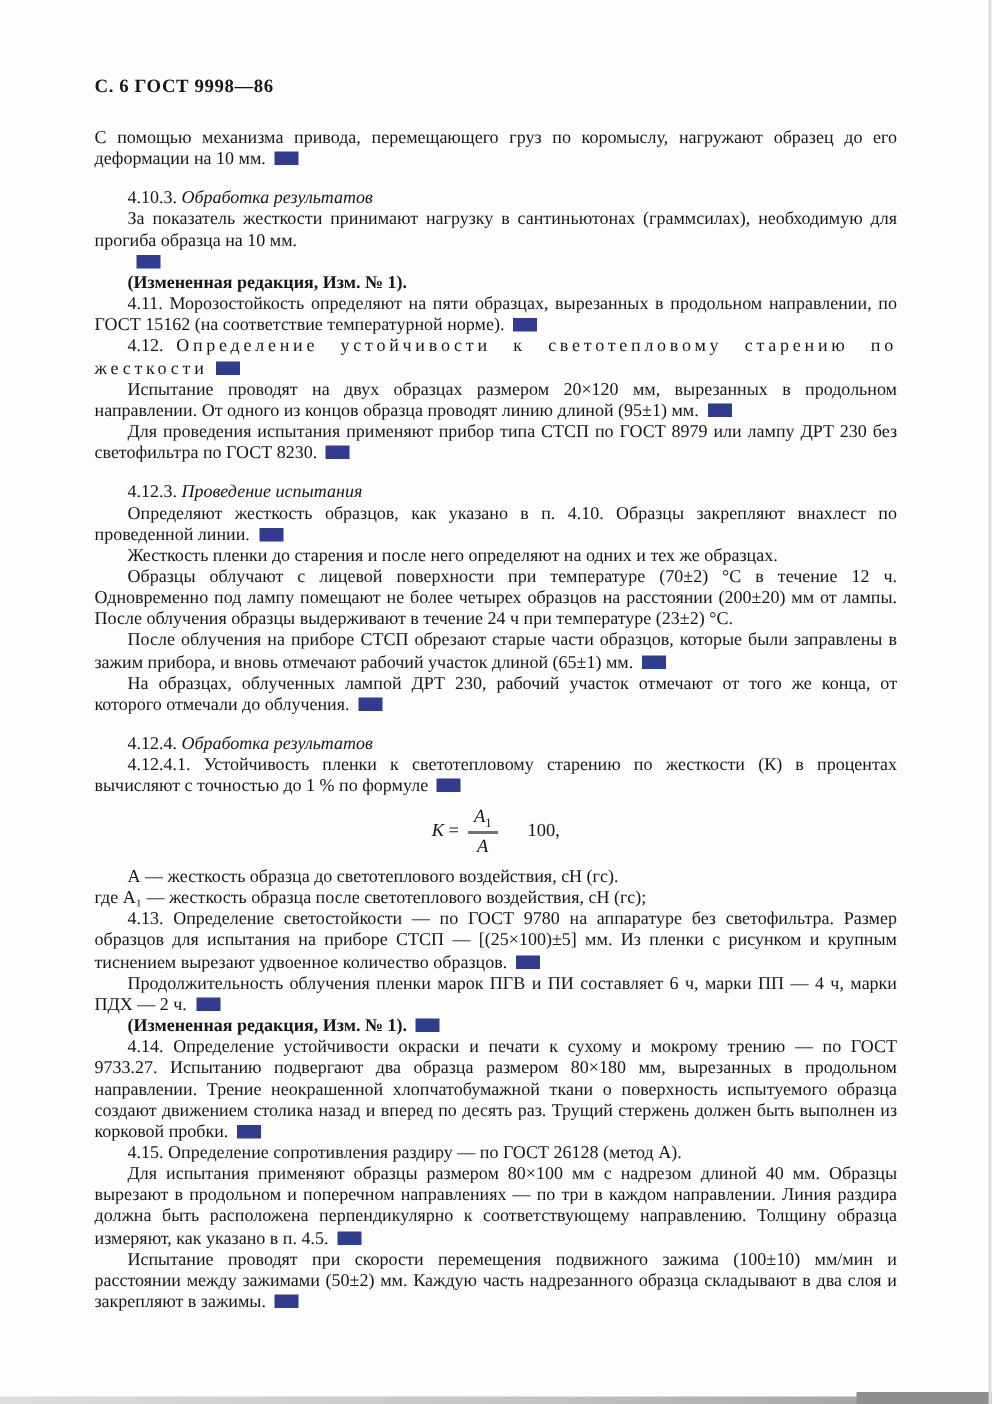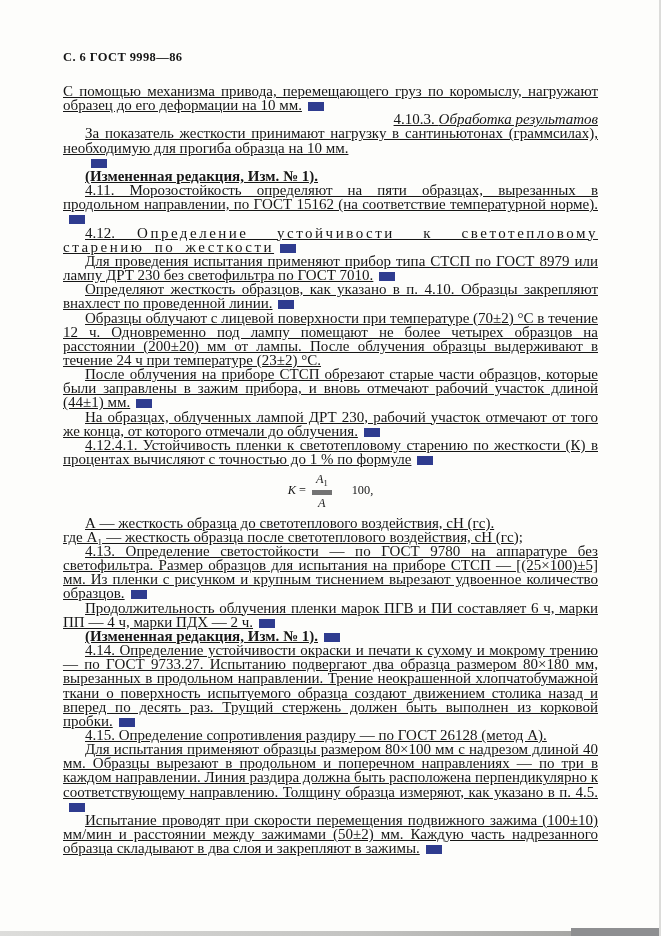--- a/index.html
+++ b/index.html
@@ -23,28 +23,27 @@
     font-size: 12.5px;
     letter-spacing: 0.4px;
   }
   .content {
     position: absolute;
     left: 63px; top: 84px;
     width: 535px;
   }
   .para {
     margin: 0;
-    font-size: 15px;
+    font-size: 12px;
     line-height: 14.15px;
     text-align: justify;
-    text-decoration: underline;
   }
   .para.indent { text-indent: 22px; }
   .para.bold { font-weight: bold; }
-  .para.subhead { text-align: right; }
+  .para.subhead { text-align: left; margin-top: 12px; }
   .para.subhead .title { font-style: italic; }
   .para.spaced .title { letter-spacing: 2.5px; word-spacing: 4px; }
   .mark {
     display: inline-block;
     width: 16px; height: 9px;
     background: var(--mark, #2f3c8f);
     margin-left: 6px;
     vertical-align: -1px;
   }
   .formula {
@@ -56,21 +55,21 @@
   .f-var { font-style: italic; }
   .frac {
     display: inline-block;
     vertical-align: middle;
     text-align: center;
     margin: 0 6px;
   }
   .frac .num {
     display: block;
     padding: 0 4px 1px 4px;
-    border-bottom: 5px solid #737373;
+    border-bottom: 2px solid #737373;
   }
   .frac .den { display: block; padding-top: 1px; }
   .formula sub { font-size: 8.5px; font-style: normal; }
   .f-rhs { margin-left: 14px; }
   .scan-bottom {
     position: absolute;
     left: 0; right: 0; bottom: 0;
     height: 5px;
     background: linear-gradient(to right, #dddddb 0%, #c3c3c1 55%, #9a9a98 100%);
   }
@@ -93,25 +92,29 @@
 <div class="page">
   <div class="header">С. 6 ГОСТ 9998—86</div>
   <div class="content">
       <p class="para body"><span>С помощью механизма привода, перемещающего груз по коромыслу, нагружают образец до его деформации на 10 мм.</span><span class="mark"></span></p>
       <p class="para subhead indent"><span class="num-run">4.10.3. </span><span class="title">Обработка результатов</span></p>
       <p class="para body indent"><span>За показатель жесткости принимают нагрузку в сантиньютонах (граммсилах), необходимую для прогиба образца на 10 мм.</span></p>
       <p class="para body indent"><span class="mark"></span></p>
       <p class="para bold indent"><span>(Измененная редакция, Изм. № 1).</span></p>
       <p class="para body indent"><span>4.11. Морозостойкость определяют на пяти образцах, вырезанных в продольном направлении, по ГОСТ 15162 (на соответствие температурной норме).</span><span class="mark"></span></p>
       <p class="para spaced indent"><span class="num-run">4.12. </span><span class="title">Определение устойчивости к светотепловому старению по жесткости</span><span class="mark"></span></p>
-      <p class="para body indent"><span>Для проведения испытания применяют прибор типа СТСП по ГОСТ 8979 или лампу ДРТ 230 без светофильтра по ГОСТ 7010.</span><span class="mark"></span></p>
+      <p class="para body indent"><span>Испытание проводят на двух образцах размером 20×120 мм, вырезанных в продольном направлении. От одного из концов образца проводят линию длиной (95±1) мм.</span><span class="mark"></span></p>
+      <p class="para body indent"><span>Для проведения испытания применяют прибор типа СТСП по ГОСТ 8979 или лампу ДРТ 230 без светофильтра по ГОСТ 8230.</span><span class="mark"></span></p>
+      <p class="para subhead indent"><span class="num-run">4.12.3. </span><span class="title">Проведение испытания</span></p>
       <p class="para body indent"><span>Определяют жесткость образцов, как указано в п. 4.10. Образцы закрепляют внахлест по проведенной линии.</span><span class="mark"></span></p>
+      <p class="para body indent"><span>Жесткость пленки до старения и после него определяют на одних и тех же образцах.</span></p>
       <p class="para body indent"><span>Образцы облучают с лицевой поверхности при температуре (70±2) °С в течение 12 ч. Одновременно под лампу помещают не более четырех образцов на расстоянии (200±20) мм от лампы. После облучения образцы выдерживают в течение 24 ч при температуре (23±2) °С.</span></p>
-      <p class="para body indent"><span>После облучения на приборе СТСП обрезают старые части образцов, которые были заправлены в зажим прибора, и вновь отмечают рабочий участок длиной (44±1) мм.</span><span class="mark"></span></p>
+      <p class="para body indent"><span>После облучения на приборе СТСП обрезают старые части образцов, которые были заправлены в зажим прибора, и вновь отмечают рабочий участок длиной (65±1) мм.</span><span class="mark"></span></p>
       <p class="para body indent"><span>На образцах, облученных лампой ДРТ 230, рабочий участок отмечают от того же конца, от которого отмечали до облучения.</span><span class="mark"></span></p>
+      <p class="para subhead indent"><span class="num-run">4.12.4. </span><span class="title">Обработка результатов</span></p>
       <p class="para body indent"><span>4.12.4.1. Устойчивость пленки к светотепловому старению по жесткости (К) в процентах вычисляют с точностью до 1 % по формуле</span><span class="mark"></span></p>
       <div class="formula"><span class="f-var">К</span> <span>=</span><span class="frac"><span class="num"><span class="f-var">А</span><sub>1</sub></span><span class="den f-var">А</span></span><span class="f-rhs">100,</span></div>
       <p class="para body indent"><span>А — жесткость образца до светотеплового воздействия, сН (гс).</span></p>
       <p class="para body"><span>где А₁ — жесткость образца после светотеплового воздействия, сН (гс);</span></p>
       <p class="para body indent"><span>4.13. Определение светостойкости — по ГОСТ 9780 на аппаратуре без светофильтра. Размер образцов для испытания на приборе СТСП — [(25×100)±5] мм. Из пленки с рисунком и крупным тиснением вырезают удвоенное количество образцов.</span><span class="mark"></span></p>
       <p class="para body indent"><span>Продолжительность облучения пленки марок ПГВ и ПИ составляет 6 ч, марки ПП — 4 ч, марки ПДХ — 2 ч.</span><span class="mark"></span></p>
       <p class="para bold indent"><span>(Измененная редакция, Изм. № 1).</span><span class="mark"></span></p>
       <p class="para body indent"><span>4.14. Определение устойчивости окраски и печати к сухому и мокрому трению — по ГОСТ 9733.27. Испытанию подвергают два образца размером 80×180 мм, вырезанных в продольном направлении. Трение неокрашенной хлопчатобумажной ткани о поверхность испытуемого образца создают движением столика назад и вперед по десять раз. Трущий стержень должен быть выполнен из корковой пробки.</span><span class="mark"></span></p>
       <p class="para body indent"><span>4.15. Определение сопротивления раздиру — по ГОСТ 26128 (метод А).</span></p>
       <p class="para body indent"><span>Для испытания применяют образцы размером 80×100 мм с надрезом длиной 40 мм. Образцы вырезают в продольном и поперечном направлениях — по три в каждом направлении. Линия раздира должна быть расположена перпендикулярно к соответствующему направлению. Толщину образца измеряют, как указано в п. 4.5.</span><span class="mark"></span></p>

